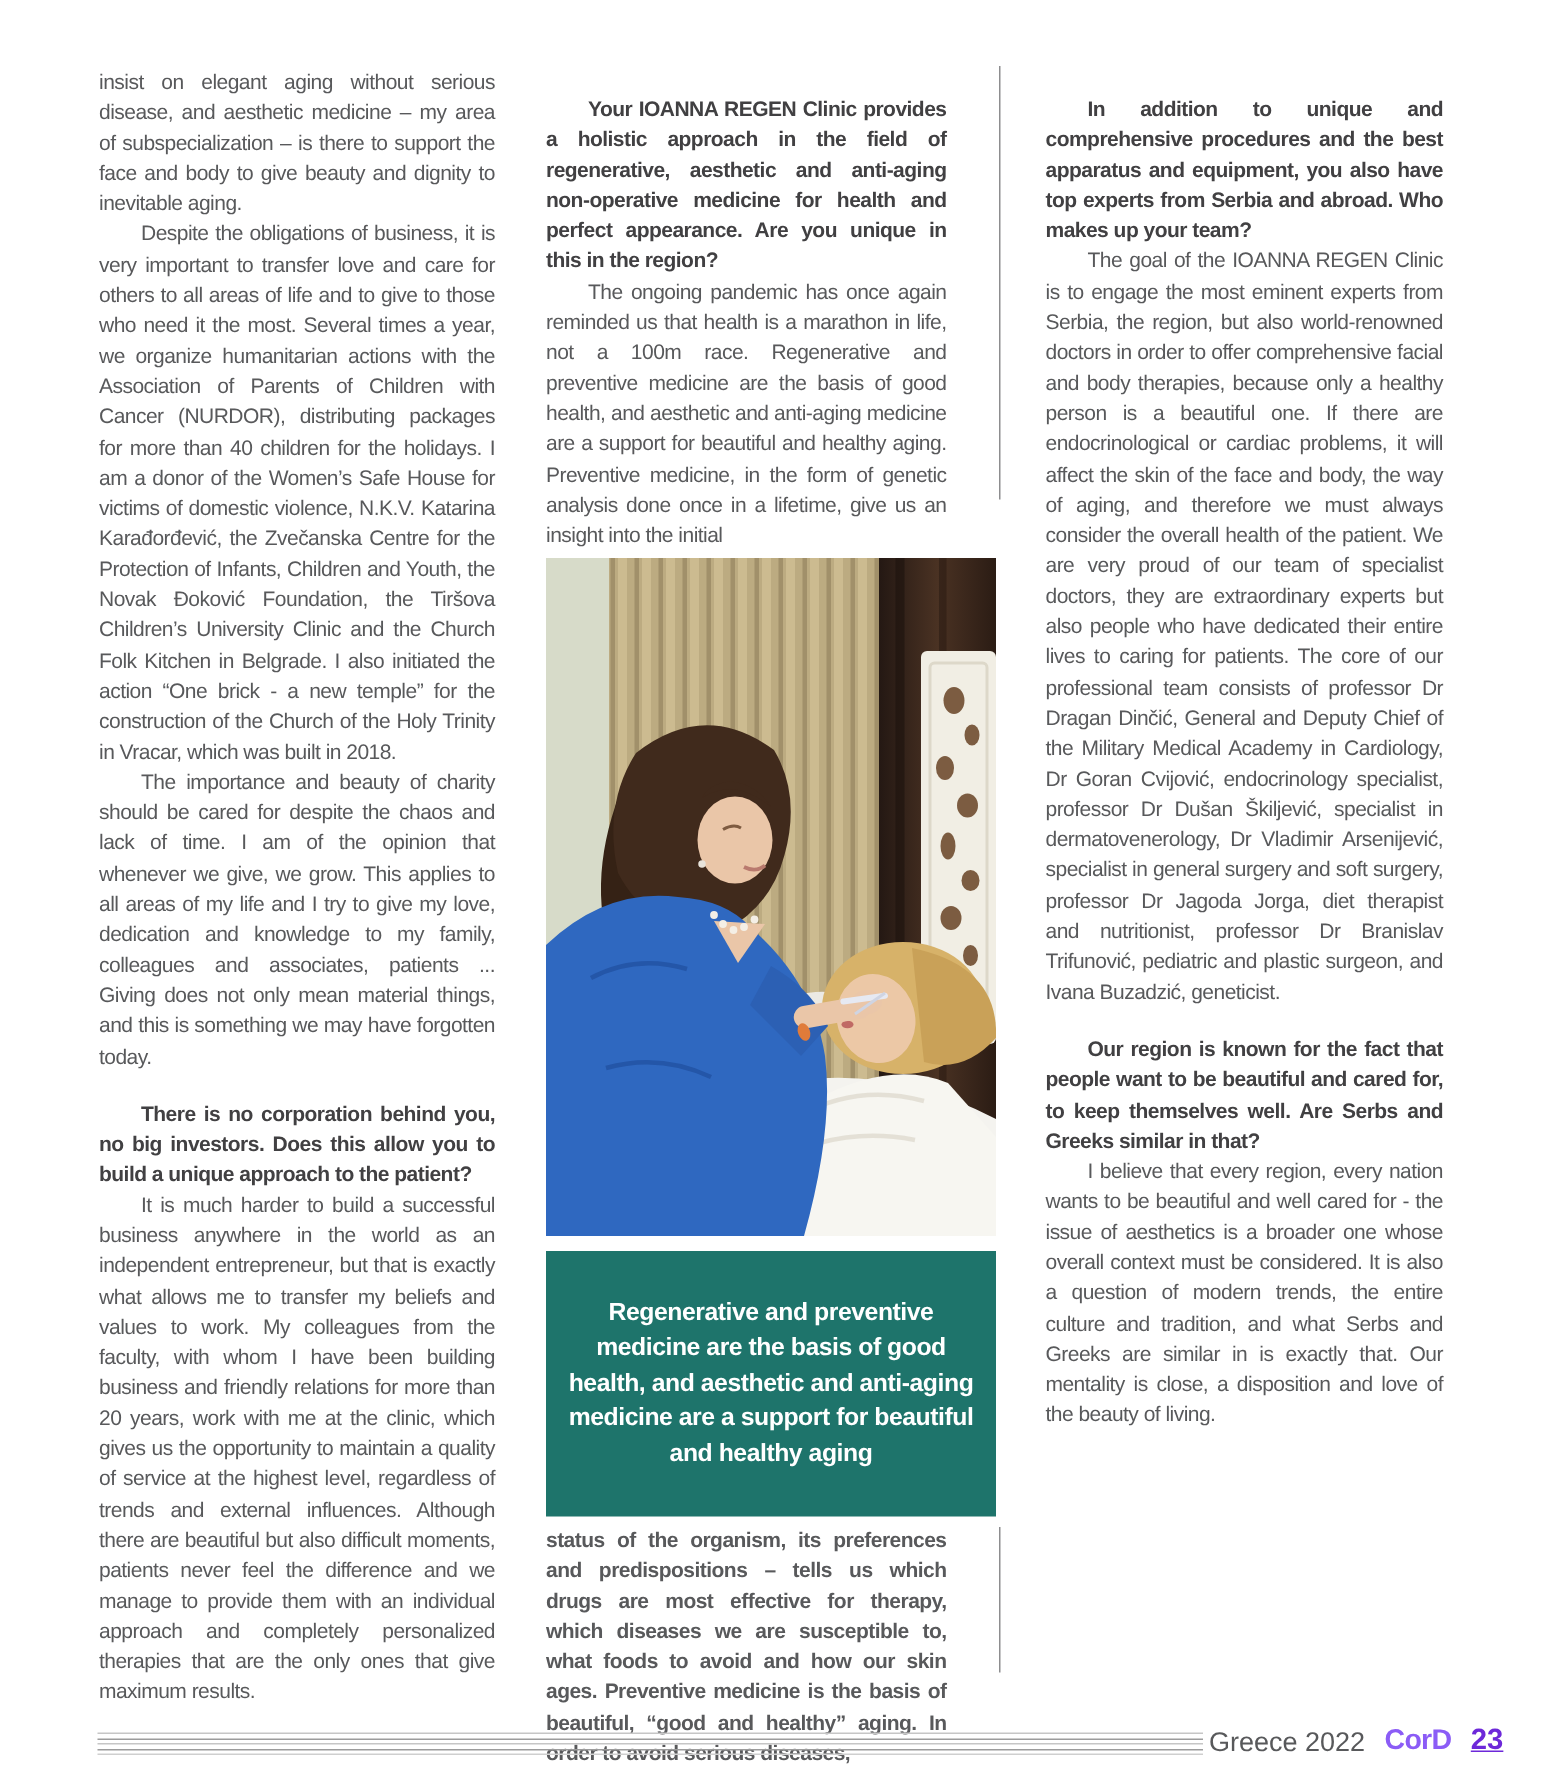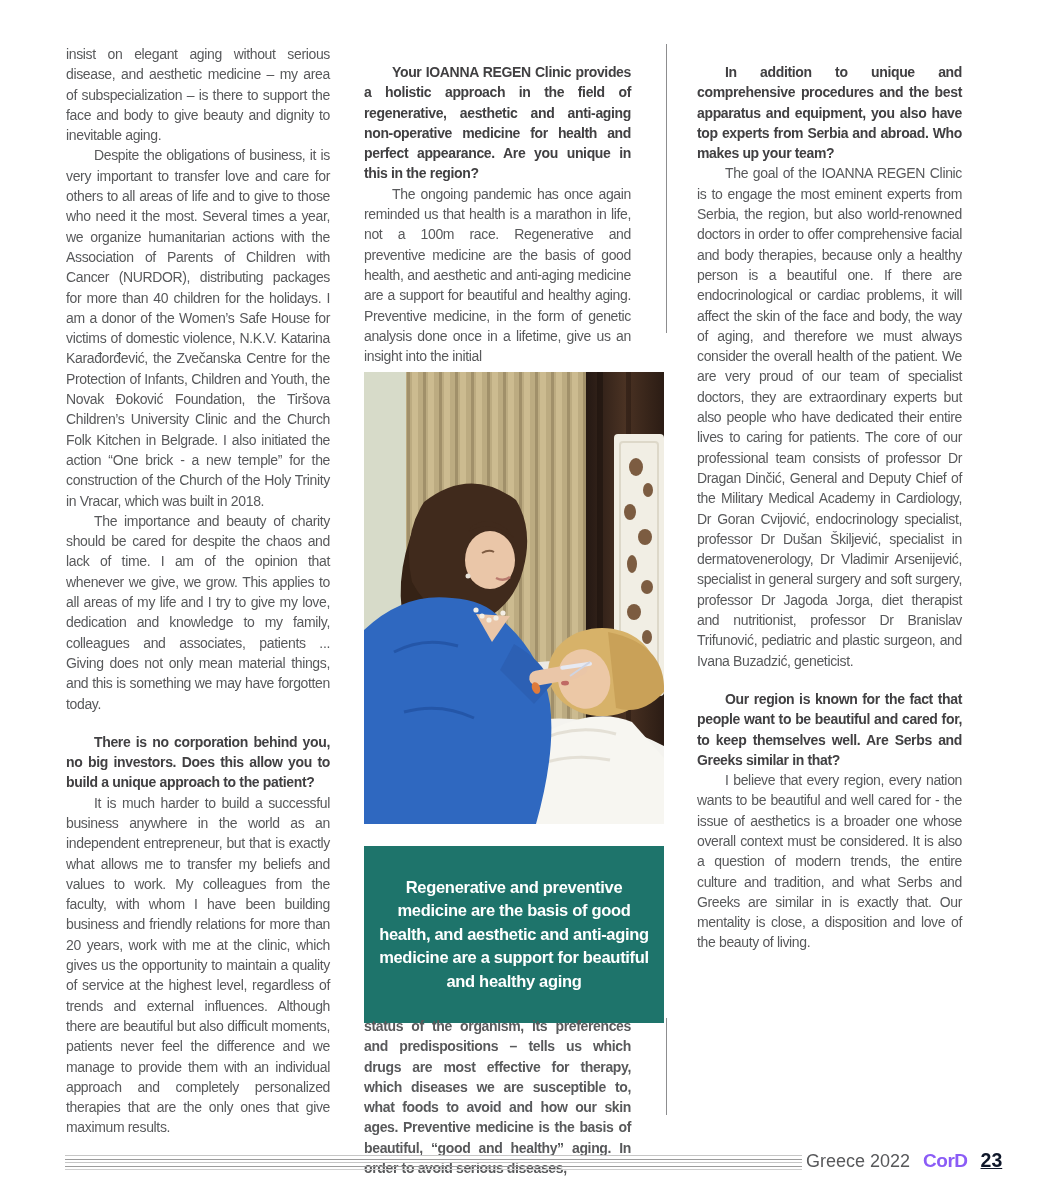--- a/index.html
+++ b/index.html
@@ -10,32 +10,32 @@
   .col2{left:364px;width:267px;}
   .col3{left:697px;width:265px;}
   .col p{margin:0;}
   .col p.indent{text-indent:28px;}
   .col p.question{font-weight:bold;color:#414042;margin-top:18px;}
   .col2 .question{margin-top:0;}
   .photo{position:absolute;left:0;top:328px;width:300px;height:452px;overflow:hidden;}
   .photo svg{display:block;}
   .quote-box{position:absolute;left:0;top:790px;width:300px;height:177px;background:#1e746b;color:#ffffff;
              display:flex;align-items:center;justify-content:center;text-align:center;
-             font-weight:bold;font-size:16.5px;line-height:23.5px;letter-spacing:-0.3px;padding:16px 13px;box-sizing:border-box;margin-top:12px;}
+             font-weight:bold;font-size:16.5px;line-height:23.5px;letter-spacing:-0.3px;padding:16px 13px;box-sizing:border-box;}
   .cont-para{position:absolute;left:0;top:972px;width:267px;font-weight:bold;}
   .vrule{position:absolute;left:666px;width:1px;background:#8d8d8f;}
   .vrule-top{top:44px;height:289px;}
   .vrule-bottom{top:1018px;height:97px;}
   .footer-lines{position:absolute;left:65px;top:1155px;width:737px;}
   .footer-lines div{height:1px;margin-bottom:2.5px;}
   .fl1{background:#c6c6c6;} .fl2{background:#9c9c9c;} .fl3{background:#c6c6c6;} .fl4{background:#9c9c9c;} .fl5{background:#cfcfcf;}
   .footer-right{position:absolute;left:806px;top:1149px;display:flex;align-items:flex-end;gap:13px;white-space:nowrap;}
   .edition{color:#58595b;font-size:18px;}
   .brand{color:#8b5cf6;font-weight:900;font-size:19px;letter-spacing:-0.5px;}
-  .pagenum{color:#0f172a;font-weight:bold;font-size:19.5px;text-decoration:underline;}
+  .pagenum{color:#6d28d9;font-weight:bold;font-size:19.5px;text-decoration:underline;}
 </style>
 </head>
 <body>
 
 <div class="page">
 
   <section class="col col1">
     <p class="para">insist on elegant aging without serious disease, and aesthetic medicine – my area of subspecialization – is there to support the face and body to give beauty and dignity to inevitable aging.</p>
     <p class="para indent">Despite the obligations of business, it is very important to transfer love and care for others to all areas of life and to give to those who need it the most. Several times a year, we organize humanitarian actions with the Association of Parents of Children with Cancer (NURDOR), distributing packages for more than 40 children for the holidays. I am a donor of the Women’s Safe House for victims of domestic violence, N.K.V. Katarina Karađorđević, the Zvečanska Centre for the Protection of Infants, Children and Youth, the Novak Đoković Foundation, the Tiršova Children’s University Clinic and the Church Folk Kitchen in Belgrade. I also initiated the action “One brick - a new temple” for the construction of the Church of the Holy Trinity in Vracar, which was built in 2018.</p>
     <p class="para indent">The importance and beauty of charity should be cared for despite the chaos and lack of time. I am of the opinion that whenever we give, we grow. This applies to all areas of my life and I try to give my love, dedication and knowledge to my family, colleagues and associates, patients ... Giving does not only mean material things, and this is something we may have forgotten today.</p>

